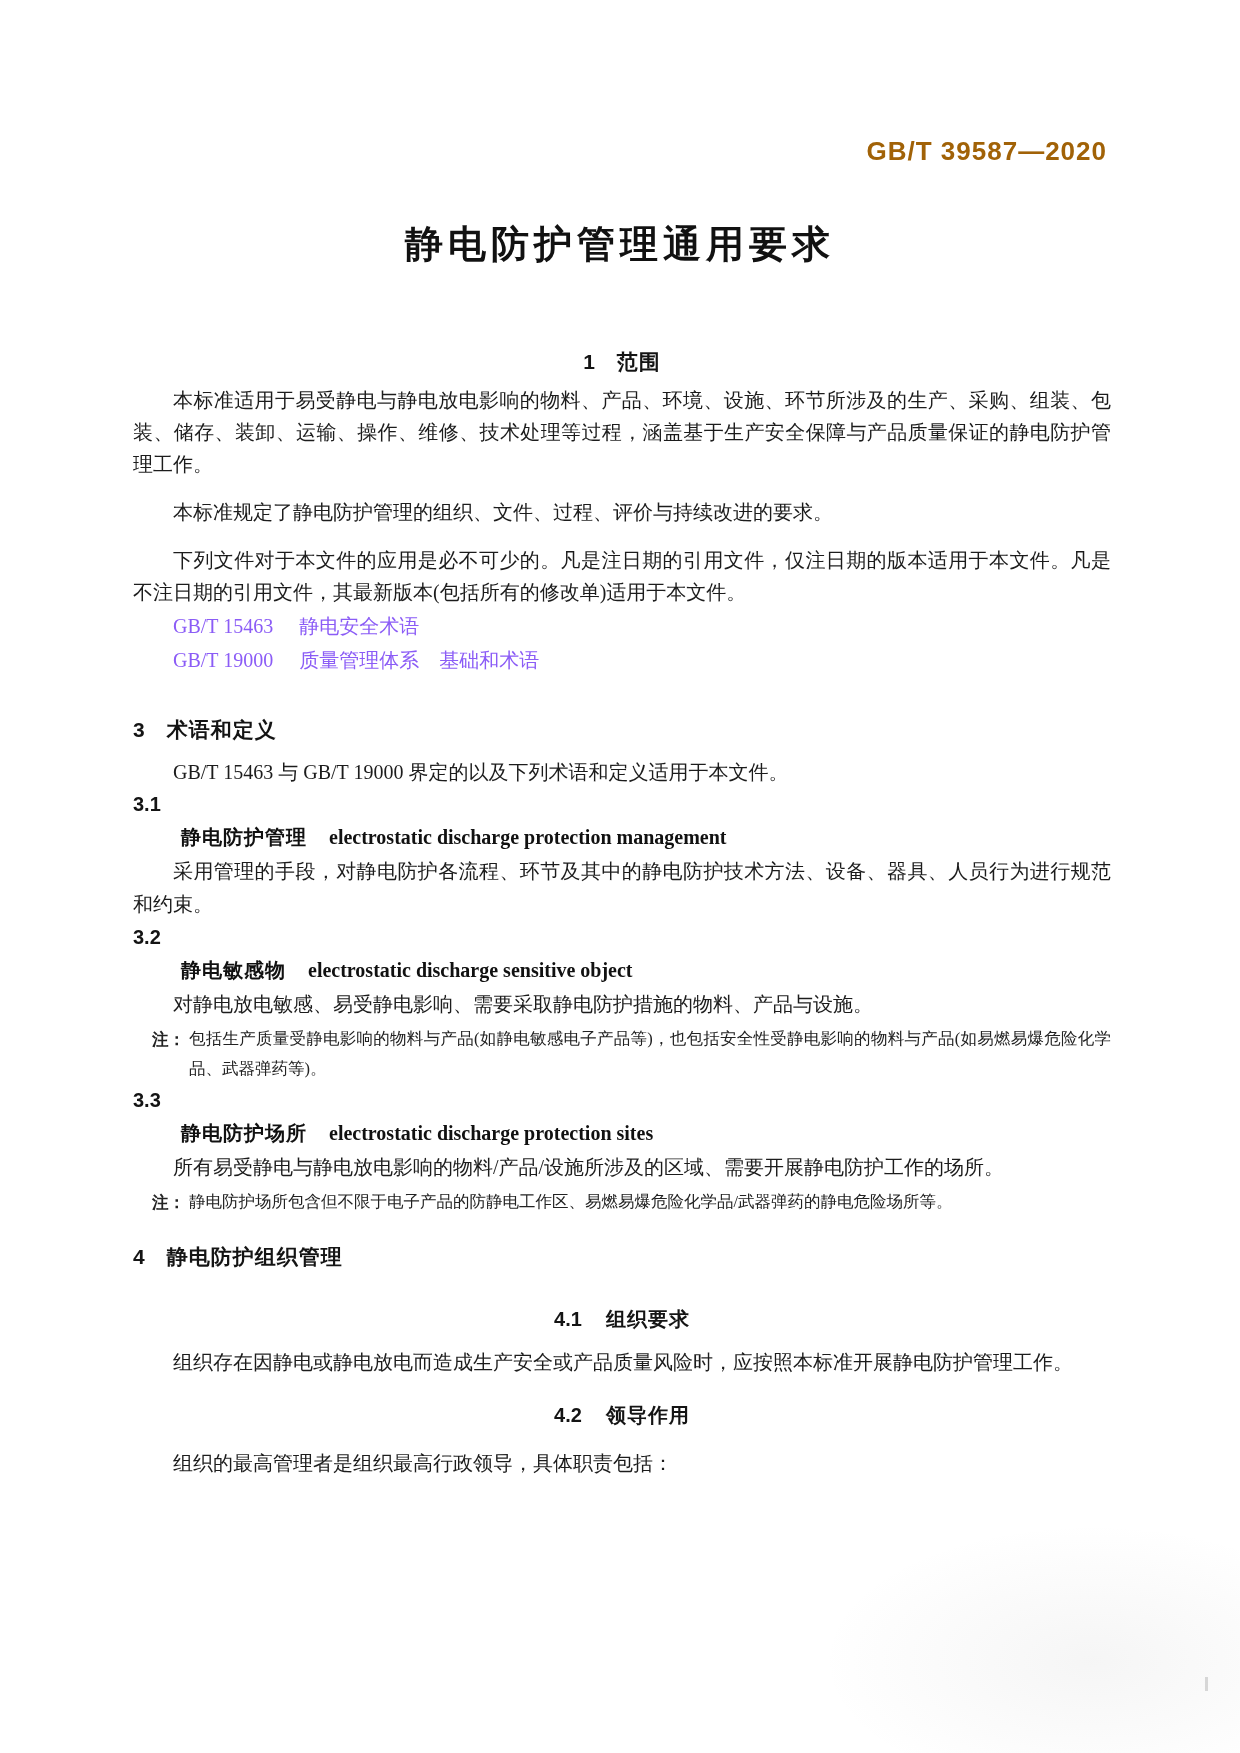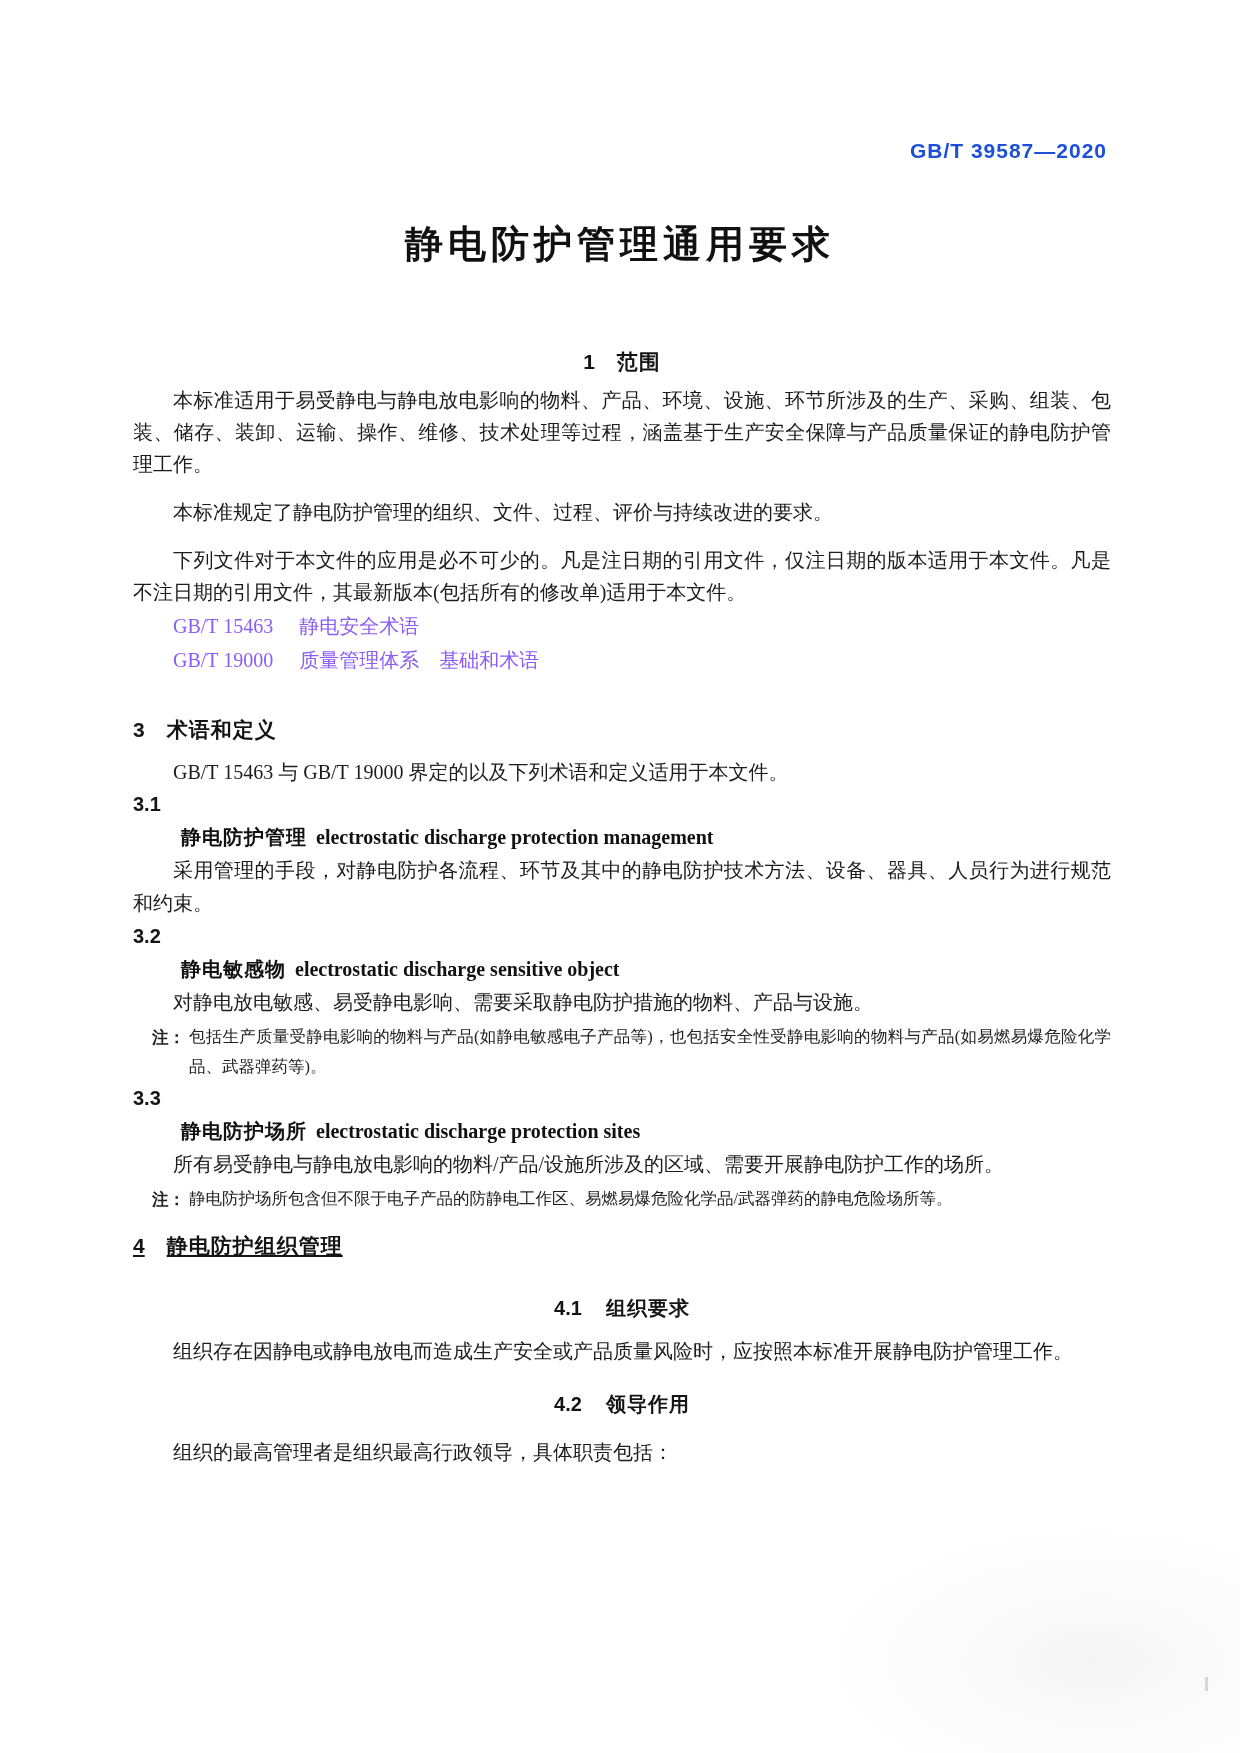--- a/index.html
+++ b/index.html
@@ -10,23 +10,23 @@
     background:#ffffff;
     overflow:hidden;
     color:#1c1c1c;
     font-family:"Liberation Serif", serif;
   }
   .header-code{
     position:absolute;
     top:138px;right:133px;
     font-family:"Liberation Sans", sans-serif;
     font-weight:700;
-    font-size:21px;line-height:26px;
-    letter-spacing:1px;
-    color:#1d4ed8;
+    font-size:26px;line-height:26px;
+    letter-spacing:1px;
+    color:#a16207;
   }
   .doc-title{
     position:absolute;
     top:222px;left:0;
     width:100%;
     text-align:center;
     font-family:"Liberation Sans", sans-serif;
     font-weight:700;
     font-size:38px;line-height:44px;
     letter-spacing:5px;
@@ -71,23 +71,23 @@
     font-family:"Liberation Sans", sans-serif;
     font-size:20px;line-height:33px;
     color:#141414;
     font-weight:bold;
   }
   .term-line{
     font-size:20px;line-height:33px;
     padding-left:40px;
   }
   .term-zh{
-    font-family:Liberation Serif, serif;
-    font-weight:700;
-    margin-right:9px;
+    font-family:Liberation Mono, monospace;
+    font-weight:700;
+    margin-right:22px;
     letter-spacing:1px;
     color:#111;
     padding-left:8px;
   }
   .term-en{
     font-family:"Liberation Serif", serif;
     font-weight:700;
     color:#111;
   }
   .def-p{
@@ -114,21 +114,21 @@
   
   #h-s1{margin-top:26px;text-align:center;}
   #s1-p1{margin-top:16px;}
   #s1-p2{margin-top:6px;}
   #h-s2{margin-top:86px;}
   #s2-p1{margin-top:16px;}
   #ref1{margin-top:2px;}
   #ref2{margin-top:2px;}
   #h-s3{margin-top:38px;}
   #s3-intro{margin-top:10px;}
-  #h-s4{margin-top:16px;text-decoration:underline;}
+  #h-s4{margin-top:24px;}
   #h-41{margin-top:30px;}
   #p-41{margin-top:11px;}
   #h-42{margin-top:21px;}
   #p-42{margin-top:16px;}
   
   .smudge{
     position:absolute;
     right:0;bottom:0;
     width:420px;height:230px;
     background:radial-gradient(ellipse at 65% 60%, rgba(120,120,120,0.07), rgba(255,255,255,0) 70%);

